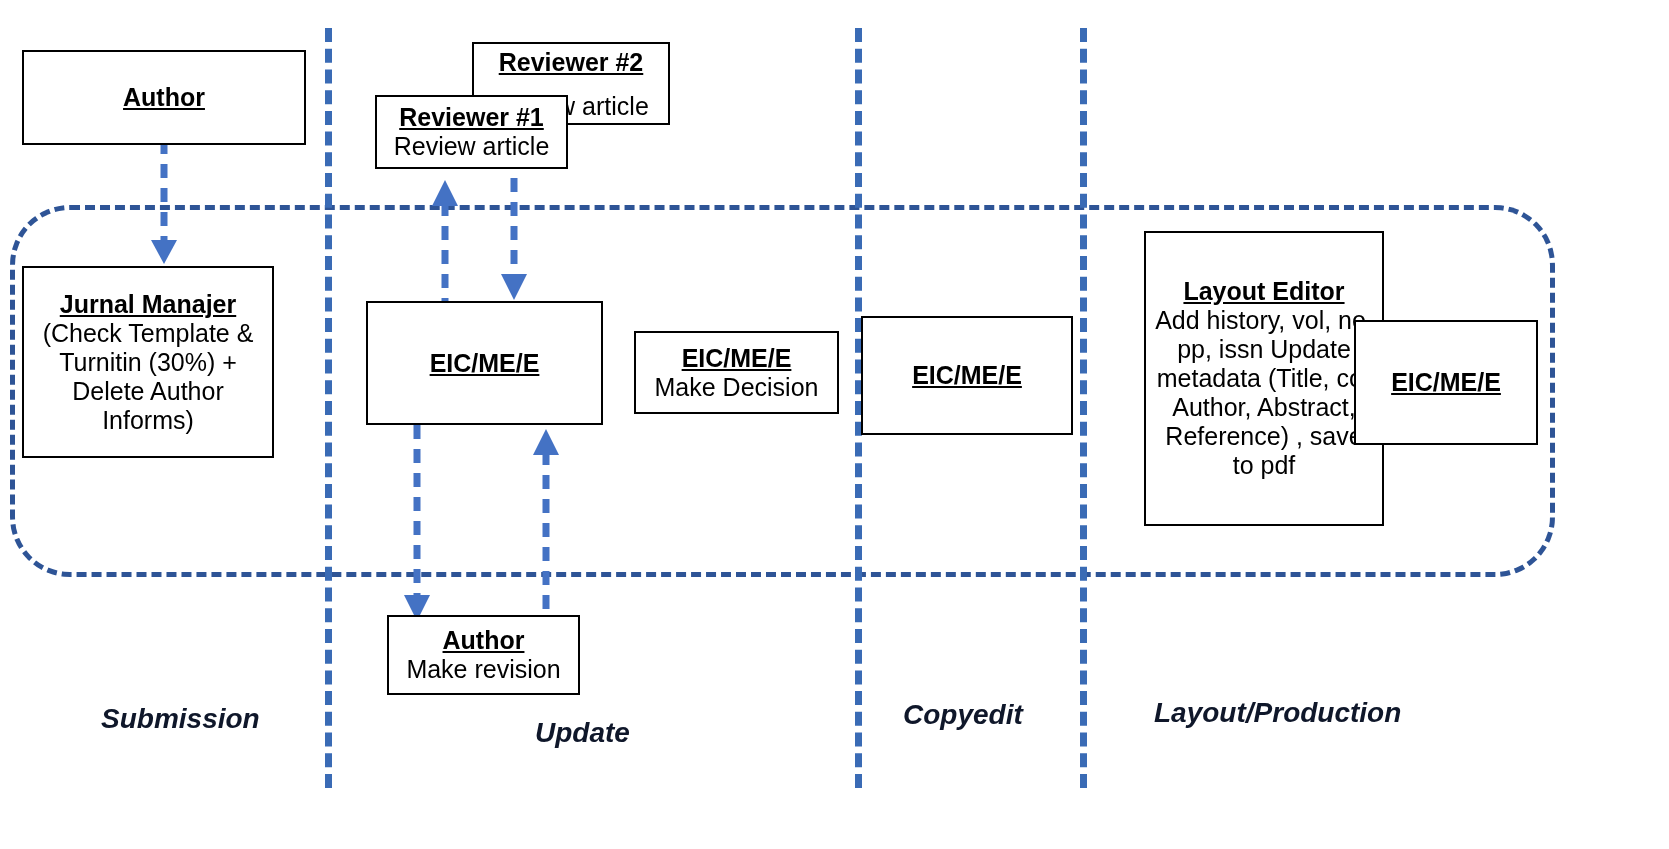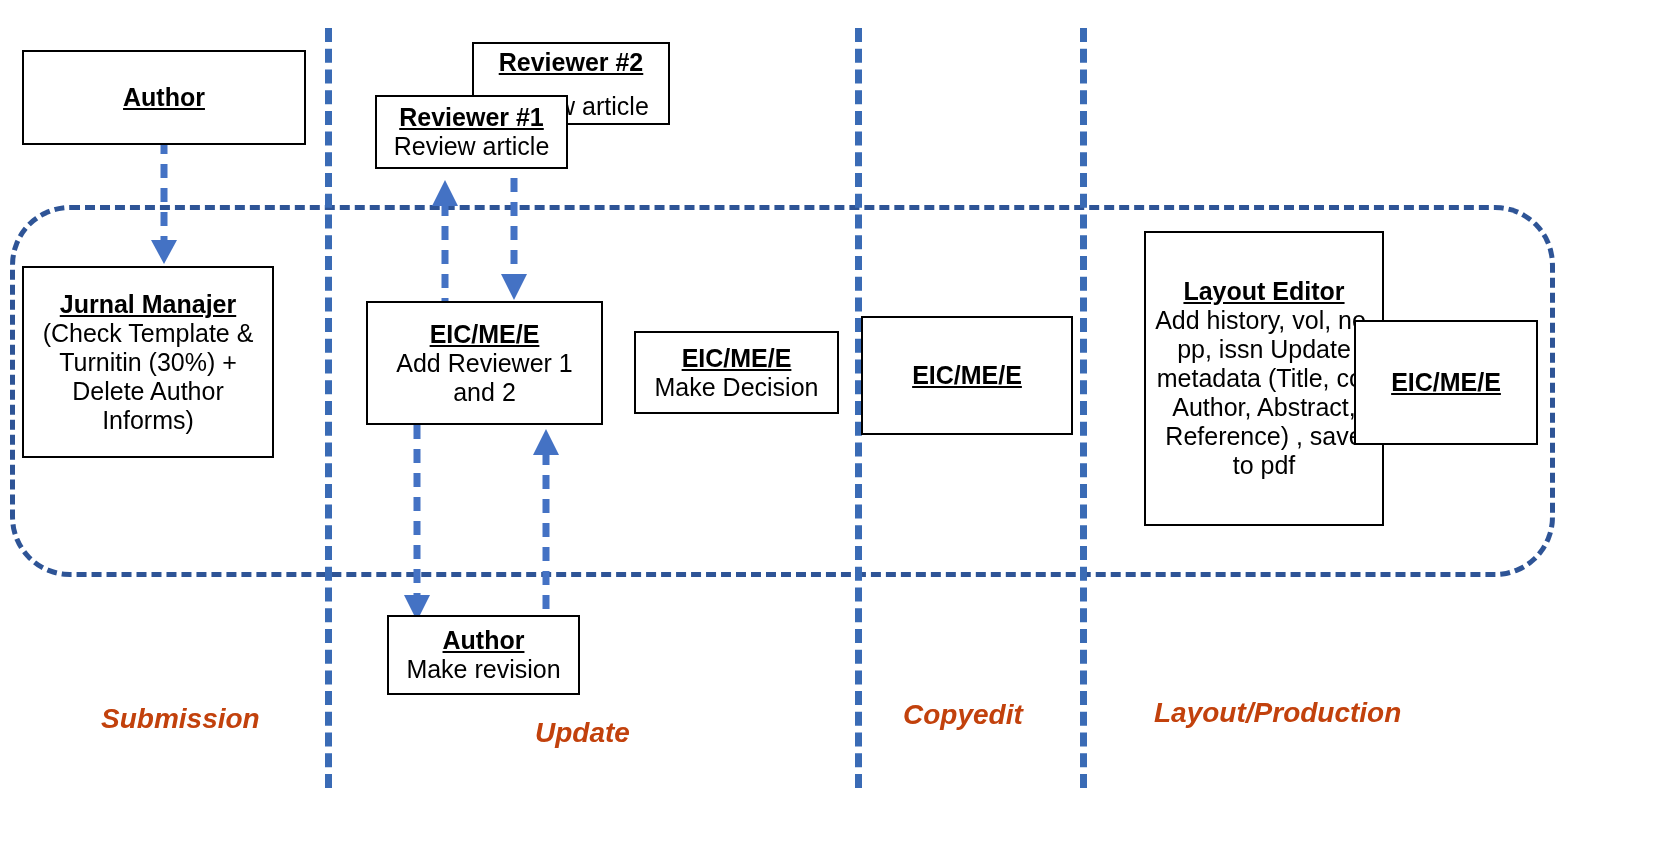--- a/index.html
+++ b/index.html
@@ -57,21 +57,21 @@
     text-decoration: underline;
     white-space: nowrap;
   }
   .box .task {
     font-weight: normal;
   }
 
   
   .stage-label {
     position: absolute;
-    color: #c2410c;
+    color: #0f172a;
     font-weight: bold;
     font-style: italic;
     font-size: 28px;
     white-space: nowrap;
   }
 
   
   .arrow {
     position: absolute;
   }
@@ -137,21 +137,20 @@
     <span class="task">Review article</span>
   </div>
 
   <div class="box" style="left:22px; top:266px; width:252px; height:192px;">
     <span class="role">Jurnal Manajer</span>
     <span class="task">(Check Template &amp; Turnitin (30%) + Delete Author Informs)</span>
   </div>
 
   <div class="box" style="left:366px; top:301px; width:237px; height:124px;">
     <span class="role">EIC/ME/E</span>
-    <span class="task">Add Reviewer 1 and 2</span>
   </div>
 
   <div class="box" style="left:634px; top:331px; width:205px; height:83px;">
     <span class="role">EIC/ME/E</span>
     <span class="task">Make Decision</span>
   </div>
 
   <div class="box" style="left:861px; top:316px; width:212px; height:119px;">
     <span class="role">EIC/ME/E</span>
   </div>

